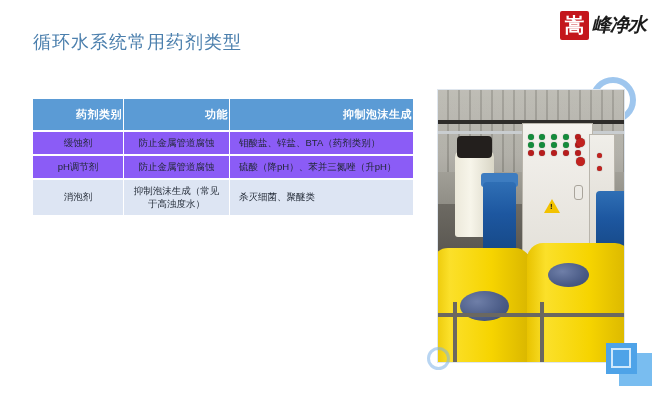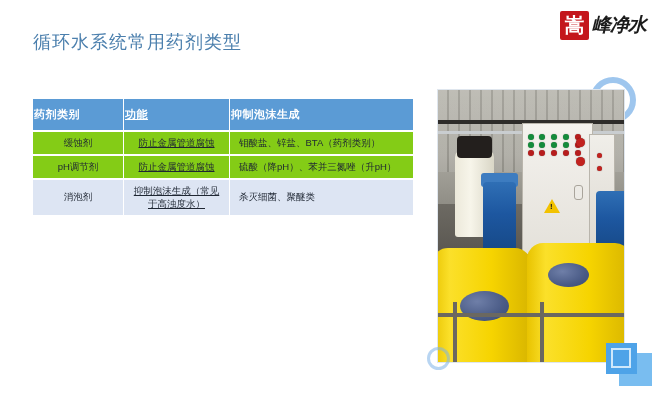--- a/index.html
+++ b/index.html
@@ -81,36 +81,36 @@
     border-collapse: separate;
     border-spacing: 1px 2px;
     table-layout: fixed;
   }
   .tbl th {
     background: #5b9bd5;
     color: #ffffff;
     font-size: 11px;
     font-weight: bold;
     height: 29px;
-    text-align: left;
+    text-align: right;
     vertical-align: middle;
     letter-spacing: 0.5px;
     margin-left: 48px;
   }
   .tbl td {
     font-size: 9.5px;
     color: #1f2733;
     vertical-align: middle;
     padding: 4px 7px;
     line-height: 1.45;
   }
   .tbl tr.row-a td { background: #dde5f3; }
-  .tbl tr.row-b td { background: #84cc16; }
+  .tbl tr.row-b td { background: #8b5cf6; }
   .col-cat { width: 88px; text-align: center; }
-  .col-fun { width: 103px; text-align: center; text-decoration: underline; }
+  .col-fun { width: 103px; text-align: center; }
   .col-ex  { text-align: left; }
   .tbl td.col-ex { padding-left: 9px; }
 
   
   .photo {
     position: absolute;
     left: 438px;
     top: 90px;
     width: 186px;
     height: 272px;

